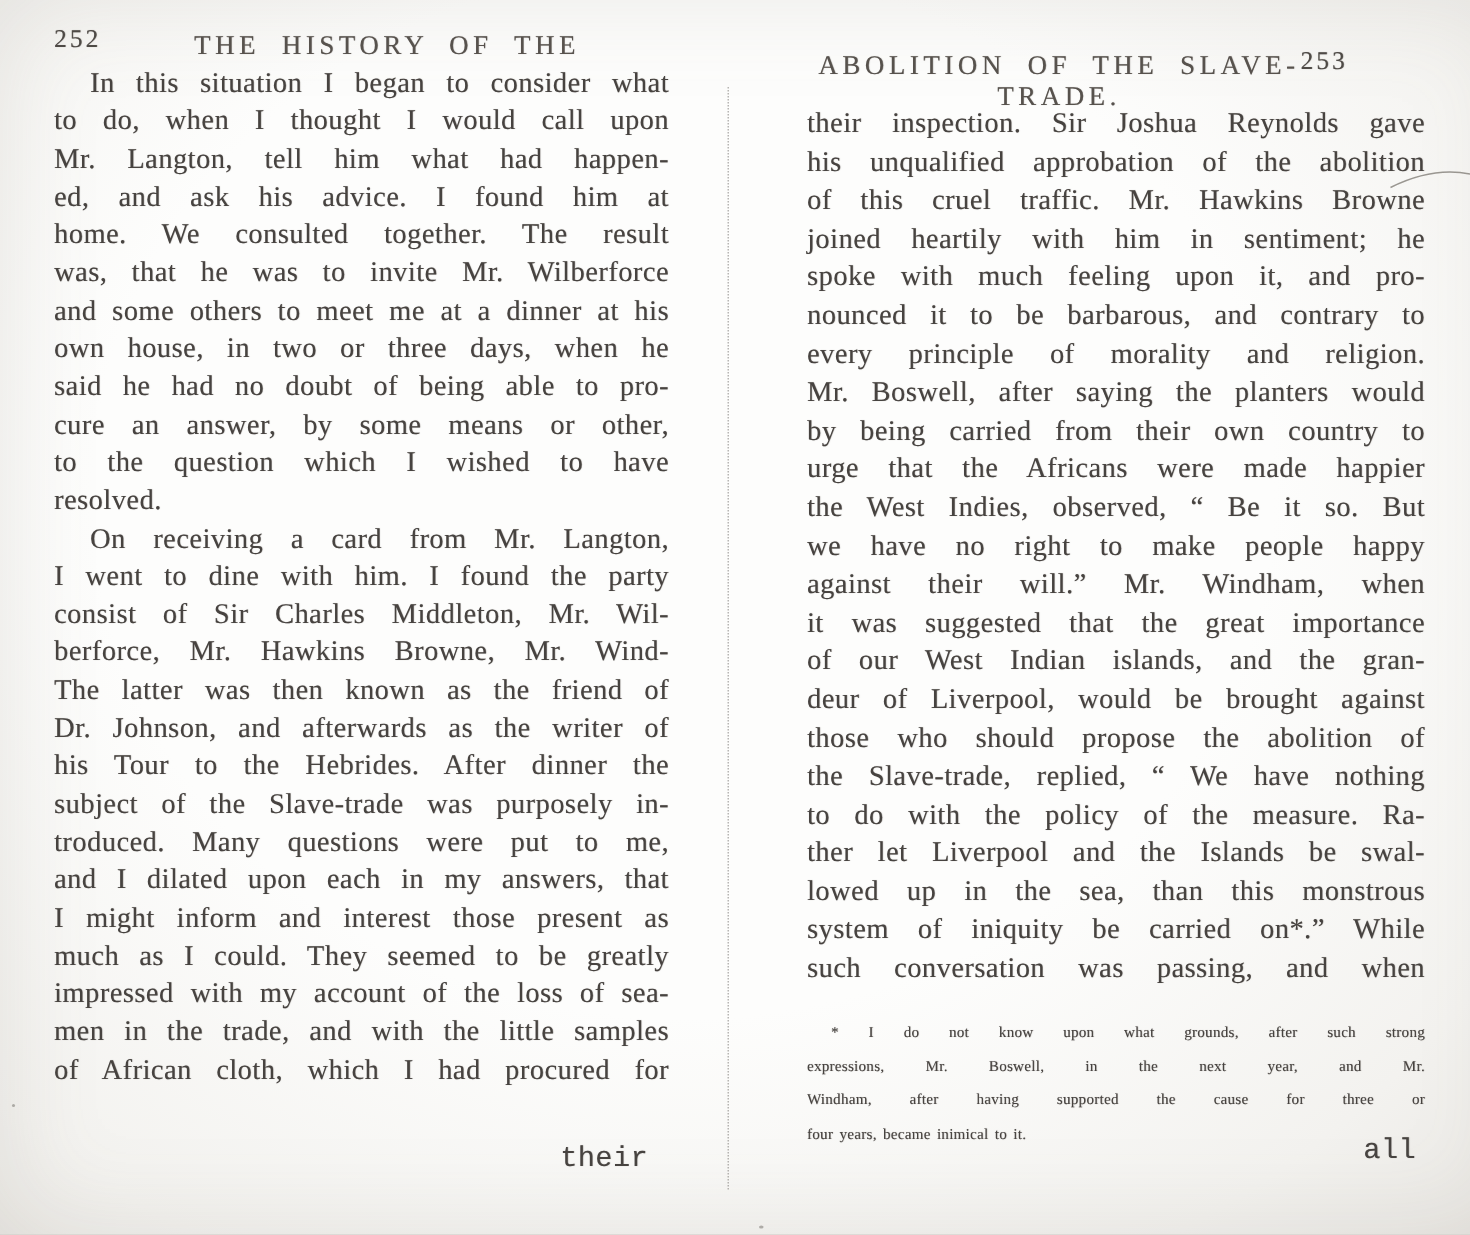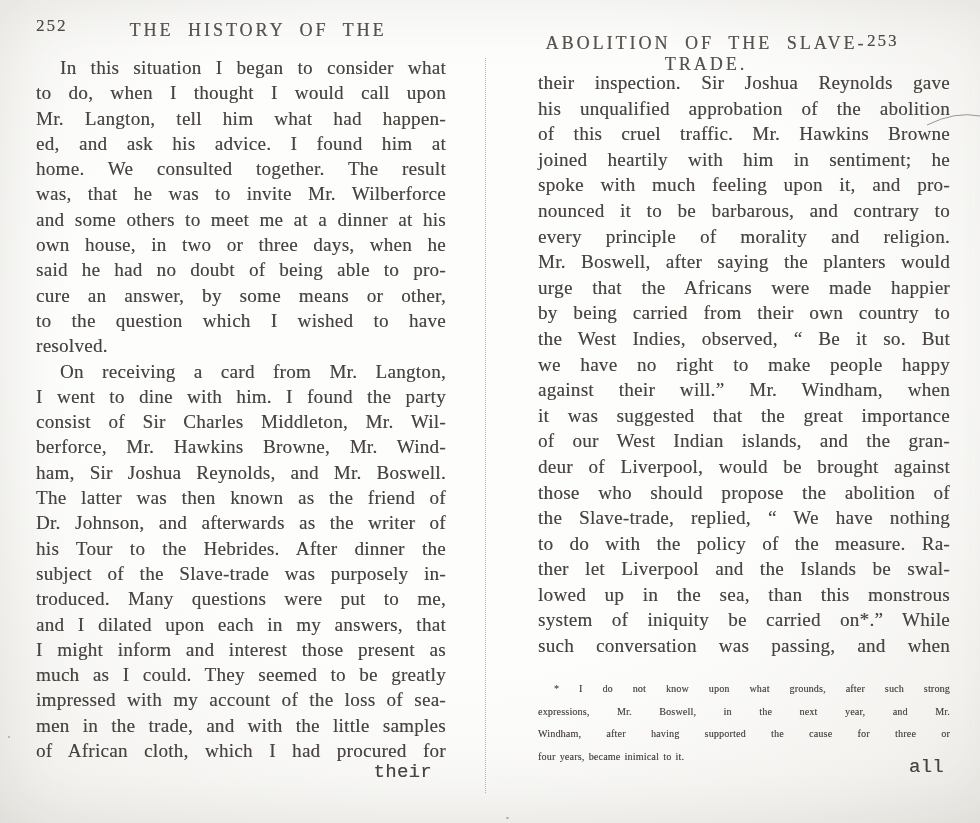--- a/index.html
+++ b/index.html
@@ -26,21 +26,21 @@
     font-size: 18px; letter-spacing: 3px; word-spacing: 7px;
     color: #57524d; text-align: center;
   }
   #lp-num { left: 36px; top: 16px; }
   #lp-head { left: 36px; top: 20px; width: 410px; padding-left: 34px; box-sizing: border-box; }
   #rp-head { left: 512px; top: 33px; width: 412px; padding-right: 24px; box-sizing: border-box; }
   #rp-num { left: 867px; top: 31px; }
 
   
   .textblock { position: absolute; font-size: 19px; letter-spacing: 0.3px; word-spacing: 1.5px; }
-  #left-body  { left: 36px;  top: 55px; width: 410px; }
+  #left-body  { left: 36px;  top: 43px; width: 410px; }
   #right-body { left: 538px; top: 70px; width: 412px; }
   #left-body .line  { line-height: 25.3px; height: 25.3px; }
   #right-body .line { line-height: 25.6px; height: 25.6px; }
 
   #right-footnote {
     left: 538px; top: 678px; width: 412px;
     font-size: 10px; letter-spacing: 0.2px;
   }
   #right-footnote .line { line-height: 22.6px; height: 22.6px; }
 
@@ -86,21 +86,20 @@
         <div class="line">and some others to meet me at a dinner at his</div>
         <div class="line">own house, in two or three days, when he</div>
         <div class="line">said he had no doubt of being able to pro-</div>
         <div class="line">cure an answer, by some means or other,</div>
         <div class="line">to the question which I wished to have</div>
         <div class="line end">resolved.</div>
         <div class="line indent">On receiving a card from Mr. Langton,</div>
         <div class="line">I went to dine with him. I found the party</div>
         <div class="line">consist of Sir Charles Middleton, Mr. Wil-</div>
         <div class="line">berforce, Mr. Hawkins Browne, Mr. Wind-</div>
-        <div class="line">ham, Sir Joshua Reynolds, and Mr. Boswell.</div>
         <div class="line">The latter was then known as the friend of</div>
         <div class="line">Dr. Johnson, and afterwards as the writer of</div>
         <div class="line">his Tour to the Hebrides. After dinner the</div>
         <div class="line">subject of the Slave-trade was purposely in-</div>
         <div class="line">troduced. Many questions were put to me,</div>
         <div class="line">and I dilated upon each in my answers, that</div>
         <div class="line">I might inform and interest those present as</div>
         <div class="line">much as I could. They seemed to be greatly</div>
         <div class="line">impressed with my account of the loss of sea-</div>
         <div class="line">men in the trade, and with the little samples</div>
@@ -114,22 +113,22 @@
     <div class="pagenum ink" id="rp-num">253</div>
     <div class="textblock ink" id="right-body">
         <div class="line">their inspection. Sir Joshua Reynolds gave</div>
         <div class="line">his unqualified approbation of the abolition</div>
         <div class="line">of this cruel traffic. Mr. Hawkins Browne</div>
         <div class="line">joined heartily with him in sentiment; he</div>
         <div class="line">spoke with much feeling upon it, and pro-</div>
         <div class="line">nounced it to be barbarous, and contrary to</div>
         <div class="line">every principle of morality and religion.</div>
         <div class="line">Mr. Boswell, after saying the planters would</div>
+        <div class="line">by being carried from their own country to</div>
         <div class="line">urge that the Africans were made happier</div>
-        <div class="line">by being carried from their own country to</div>
         <div class="line">the West Indies, observed, “ Be it so. But</div>
         <div class="line">we have no right to make people happy</div>
         <div class="line">against their will.” Mr. Windham, when</div>
         <div class="line">it was suggested that the great importance</div>
         <div class="line">of our West Indian islands, and the gran-</div>
         <div class="line">deur of Liverpool, would be brought against</div>
         <div class="line">those who should propose the abolition of</div>
         <div class="line">the Slave-trade, replied, “ We have nothing</div>
         <div class="line">to do with the policy of the measure. Ra-</div>
         <div class="line">ther let Liverpool and the Islands be swal-</div>

